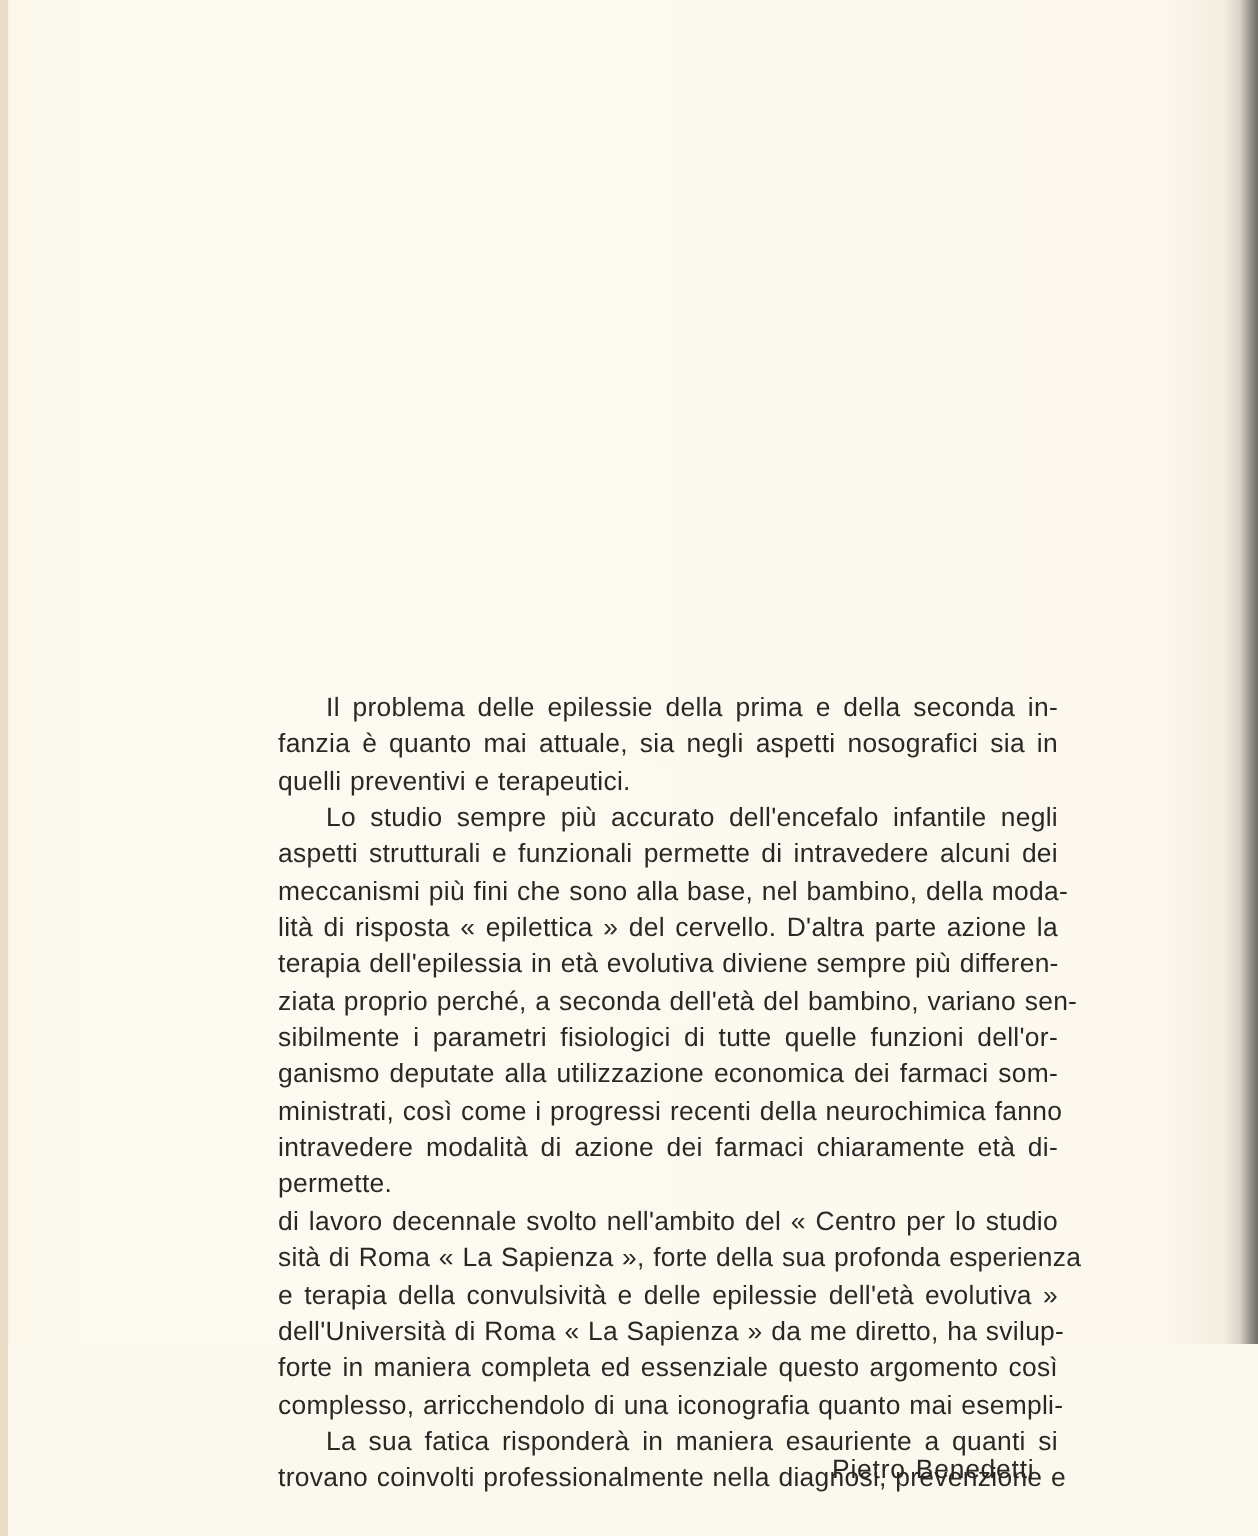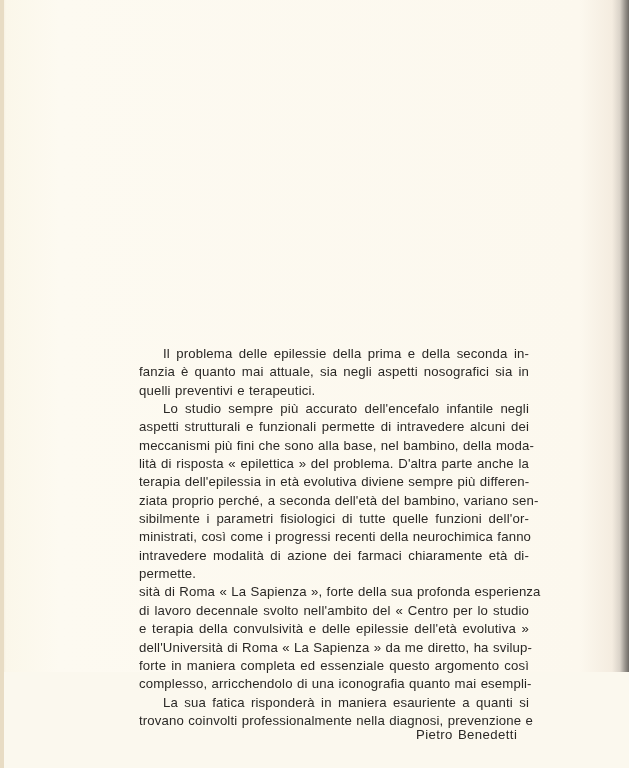--- a/index.html
+++ b/index.html
@@ -78,32 +78,33 @@
     <div class="para">
       <span class="line indent">Il problema delle epilessie della prima e della seconda in-</span>
       <span class="line">fanzia è quanto mai attuale, sia negli aspetti nosografici sia in</span>
       <span class="line last">quelli preventivi e terapeutici.</span>
     </div>
 
     <div class="para">
       <span class="line indent">Lo studio sempre più accurato dell'encefalo infantile negli</span>
       <span class="line">aspetti strutturali e funzionali permette di intravedere alcuni dei</span>
       <span class="line">meccanismi più fini che sono alla base, nel bambino, della moda-</span>
-      <span class="line">lità di risposta « epilettica » del problema. D'altra parte anche la</span>
+      <span class="line">lità di risposta « epilettica » del cervello. D'altra parte azione la</span>
       <span class="line">terapia dell'epilessia in età evolutiva diviene sempre più differen-</span>
       <span class="line">ziata proprio perché, a seconda dell'età del bambino, variano sen-</span>
       <span class="line">sibilmente i parametri fisiologici di tutte quelle funzioni dell'or-</span>
+      <span class="line">ganismo deputate alla utilizzazione economica dei farmaci som-</span>
       <span class="line">ministrati, così come i progressi recenti della neurochimica fanno</span>
       <span class="line">intravedere modalità di azione dei farmaci chiaramente età di-</span>
       <span class="line last">permette.</span>
     </div>
 
     <div class="para">
+      <span class="line">di lavoro decennale svolto nell'ambito del « Centro per lo studio</span>
       <span class="line">sità di Roma « La Sapienza », forte della sua profonda esperienza</span>
-      <span class="line">di lavoro decennale svolto nell'ambito del « Centro per lo studio</span>
       <span class="line">e terapia della convulsività e delle epilessie dell'età evolutiva »</span>
       <span class="line">dell'Università di Roma « La Sapienza » da me diretto, ha svilup-</span>
       <span class="line">forte in maniera completa ed essenziale questo argomento così</span>
       <span class="line">complesso, arricchendolo di una iconografia quanto mai esempli-</span>
     </div>
 
     <div class="para">
       <span class="line indent">La sua fatica risponderà in maniera esauriente a quanti si</span>
       <span class="line">trovano coinvolti professionalmente nella diagnosi, prevenzione e</span>
 

